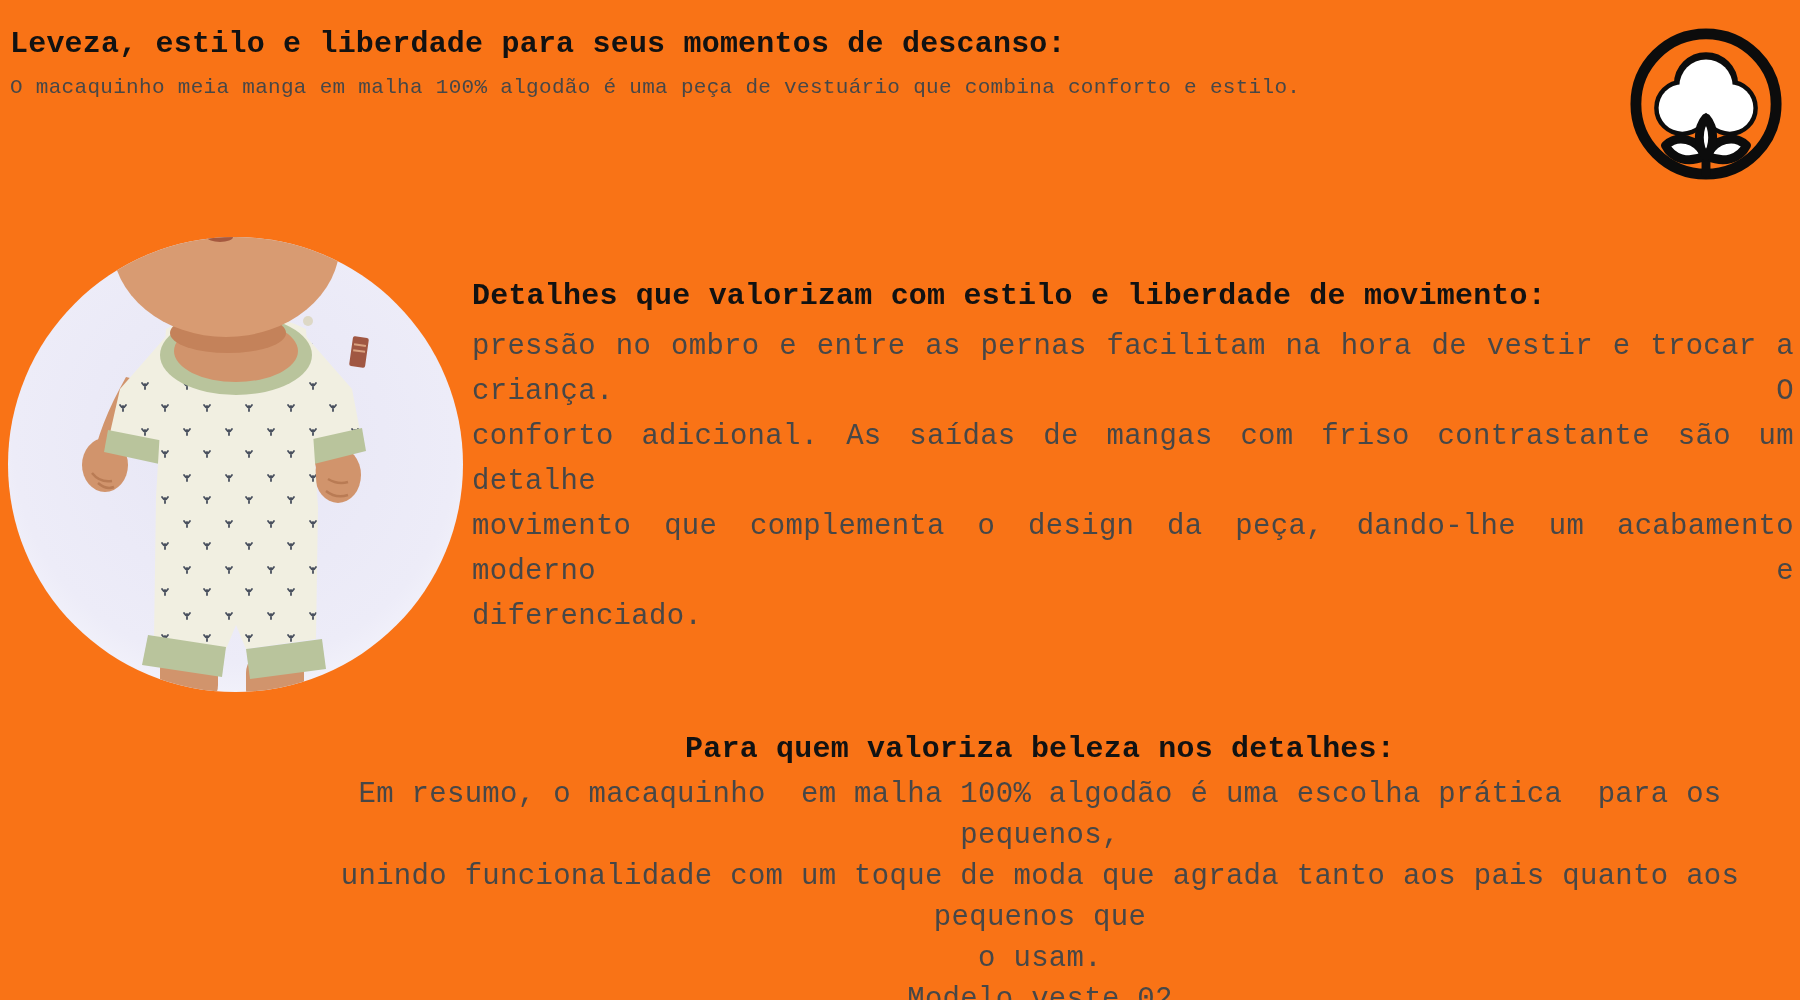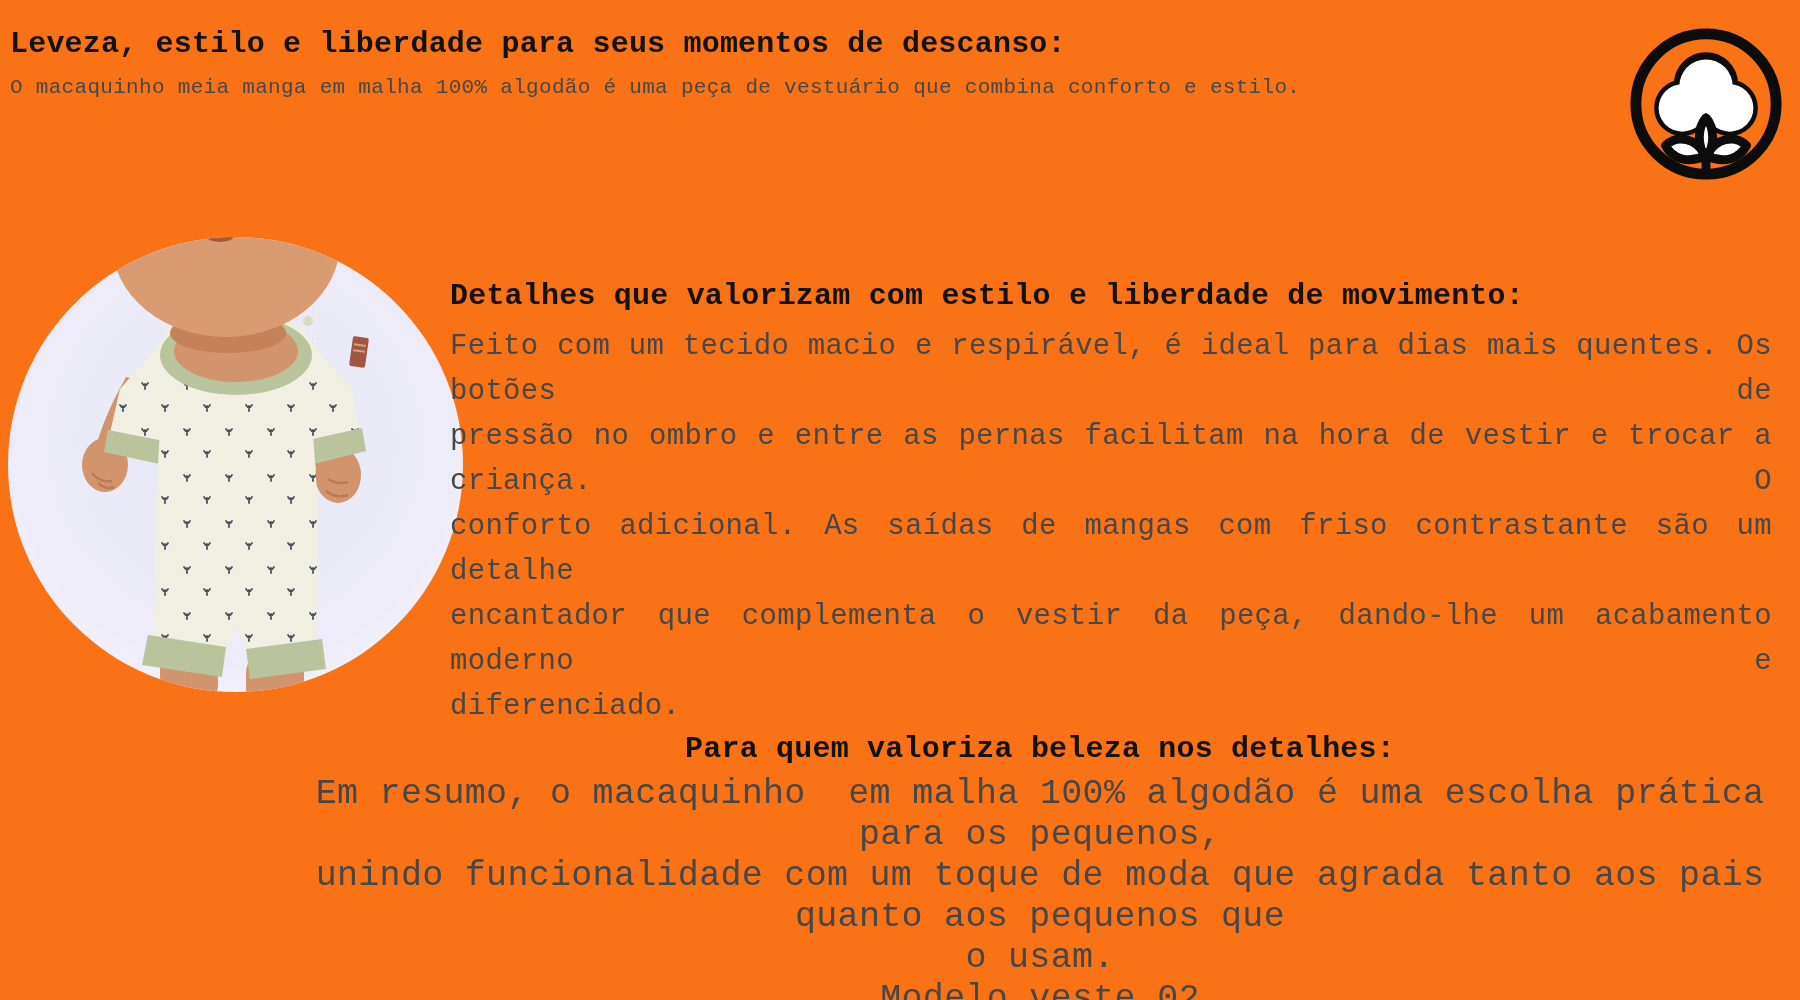--- a/index.html
+++ b/index.html
@@ -20,33 +20,33 @@
 
   
   .cotton-badge{position:absolute;left:1627px;top:25px;width:158px;height:158px;}
   .cotton-badge svg{display:block;width:100%;height:100%;}
 
   
   .photo-circle{position:absolute;left:8px;top:237px;width:455px;height:455px;}
   .photo-circle svg{display:block;width:100%;height:100%;}
 
   
-  .middle-block{position:absolute;left:450px;top:276px;width:1322px;}
+  .middle-block{position:absolute;left:472px;top:276px;width:1322px;}
   .middle-block h2{font-size:30px;line-height:40px;margin-bottom:8px;}
   .jline{
     font-size:29px;line-height:45px;
     text-align:justify;text-align-last:justify;
     white-space:normal;
   }
   .jlast{text-align-last:left;}
 
   
   .bottom-block{position:absolute;left:285px;top:716px;width:1510px;text-align:center;}
   .bottom-block h2{font-size:30px;line-height:38px;margin-bottom:6px;margin-top:14px;}
-  .cline{font-size:35px;line-height:41px;white-space:pre-wrap;}
+  .cline{font-size:29px;line-height:41px;white-space:pre-wrap;}
 </style>
 </head>
 <body>
 
 <div class="canvas">
 
   <header class="top-block">
     <h1 class="bold-head">Leveza, estilo e liberdade para seus momentos de descanso:</h1>
     <p class="body-text">O macaquinho meia manga em malha 100% algodão é uma peça de vestuário que combina conforto e estilo.</p>
   </header>
@@ -125,24 +125,23 @@
         <g transform="rotate(8 351 115)">
           <rect x="343" y="100" width="16" height="30" rx="2" fill="#a05742"></rect>
           <path d="M345,108 h12 M345,114 h12" stroke="#d8a07e" stroke-width="2"></path>
         </g>
       </g>
     </svg>
   </div>
 
   <section class="middle-block">
     <h2 class="bold-head">Detalhes que valorizam com estilo e liberdade de movimento:</h2>
-    <div class="body-text jline">Feito com um tecido macio e respirável, é ideal para dias mais quentes. Os botões de</div>
     <div class="body-text jline">pressão no ombro e entre as pernas facilitam na hora de vestir e trocar a criança. O</div>
     <div class="body-text jline">conforto adicional. As saídas de mangas com friso contrastante são um detalhe</div>
-    <div class="body-text jline">encantador que complementa o vestir da peça, dando-lhe um acabamento moderno e</div>
+    <div class="body-text jline">movimento que complementa o design da peça, dando-lhe um acabamento moderno e</div>
     <div class="body-text jline jlast">diferenciado.</div>
   </section>
 
   <section class="bottom-block">
     <h2 class="bold-head">Para quem valoriza beleza nos detalhes:</h2>
     <div class="body-text cline">Em resumo, o macaquinho  em malha 100% algodão é uma escolha prática  para os pequenos,</div>
     <div class="body-text cline">unindo funcionalidade com um toque de moda que agrada tanto aos pais quanto aos pequenos que</div>
     <div class="body-text cline">o usam.</div>
     <div class="body-text cline">Modelo veste 02</div>
   </section>

